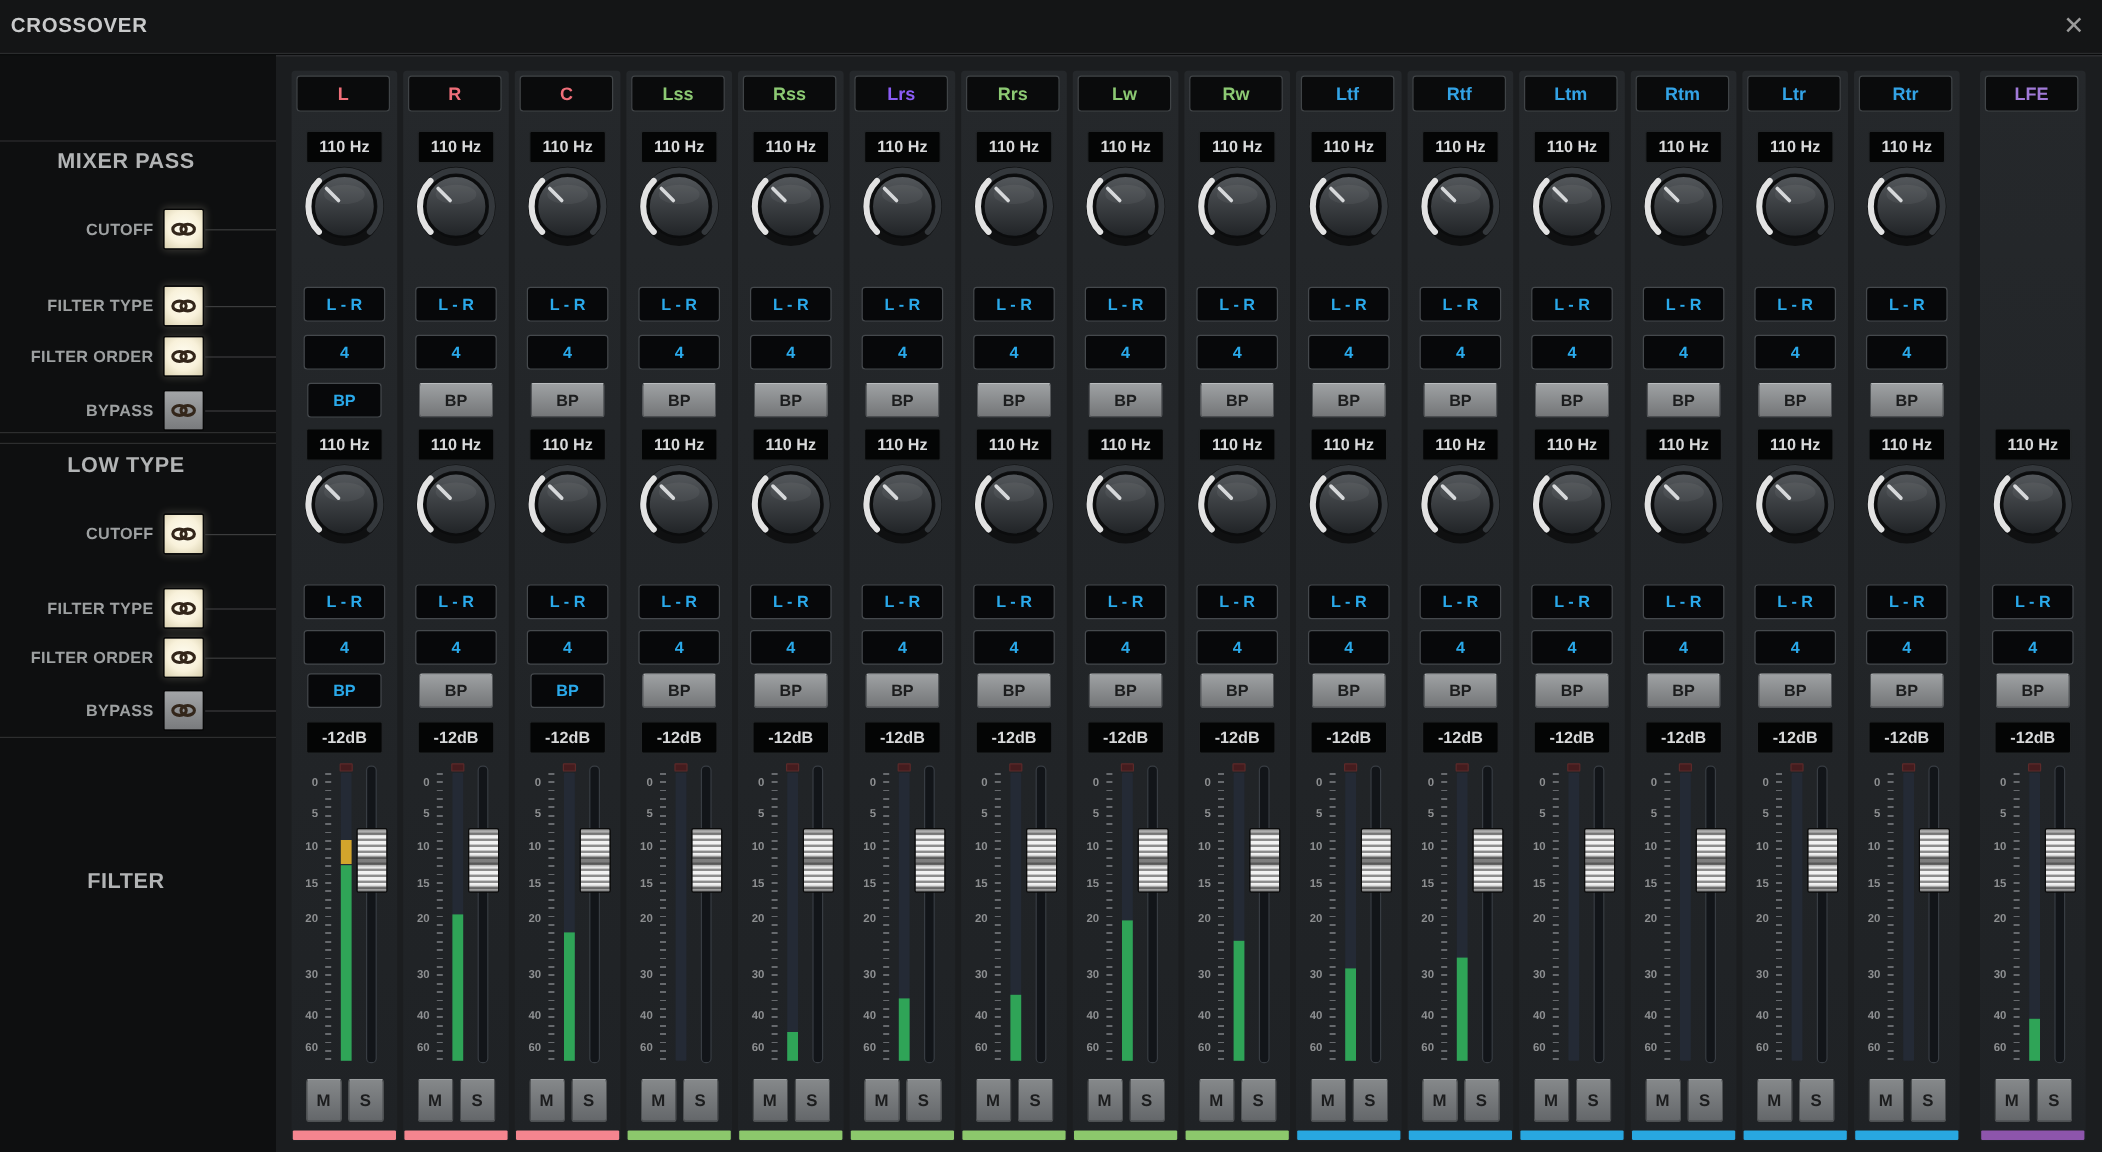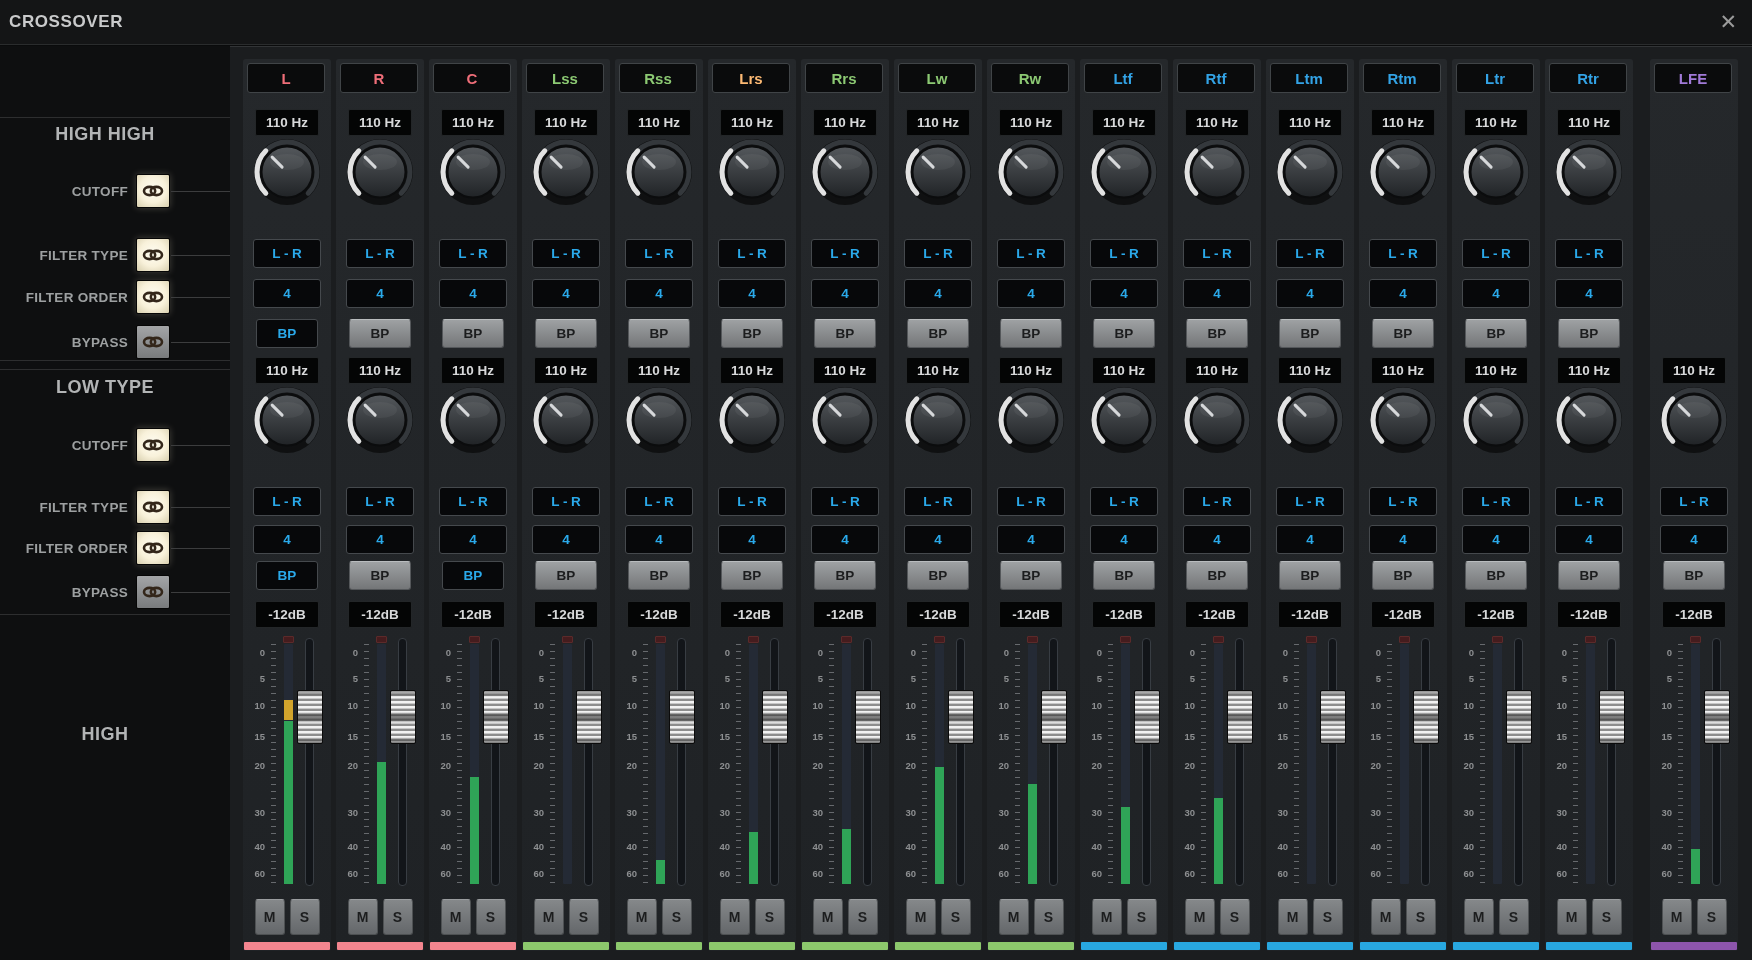--- a/index.html
+++ b/index.html
@@ -66,21 +66,21 @@
 <div class="app">
 
   <div class="titlebar">
     <span class="title">CROSSOVER</span>
     <span class="close">✕</span>
   </div>
 
   <aside class="sidebar">
     <div class="rule" style="top:71px"></div>
 
-    <div class="shead" style="top:78px">HIGH HIGH</div>
+    <div class="shead" style="top:78px">MIXER PASS</div>
 
     <div class="srow" style="top:128px">
       <span class="lbl">CUTOFF</span>
       <span class="linkbtn on">
         <svg width="22" height="16" viewBox="0 0 22 16">
             <ellipse cx="7.6" cy="8" rx="5.6" ry="4.1" fill="none" stroke="#33261a" stroke-width="2.6"></ellipse>
             <ellipse cx="14.4" cy="8" rx="5.6" ry="4.1" fill="none" stroke="#33261a" stroke-width="2.6"></ellipse>
           </svg>
       </span>
       <span class="linkline"></span>
@@ -157,21 +157,21 @@
         <svg width="22" height="16" viewBox="0 0 22 16">
             <ellipse cx="7.6" cy="8" rx="5.6" ry="4.1" fill="none" stroke="#33261a" stroke-width="2.6"></ellipse>
             <ellipse cx="14.4" cy="8" rx="5.6" ry="4.1" fill="none" stroke="#33261a" stroke-width="2.6"></ellipse>
           </svg>
       </span>
       <span class="linkline"></span>
     </div>
 
     <div class="rule" style="top:568px"></div>
 
-    <div class="shead" style="top:678px">HIGH</div>
+    <div class="shead" style="top:678px">FILTER</div>
 
   </aside>
 
   <main class="panel">
     <div class="strips" id="strips">
         <div class="strip">
     <div class="r-header" style="color: rgb(239, 110, 121);">L</div>
 
     <div class="vbox freqbox hp-freq hp-only">110 Hz</div>
     <div class="r-knob hp-knob hp-only">
@@ -468,21 +468,21 @@
       <div class="fcap" style="top: 54.4px;"></div>
     </div>
 
     <div class="ms">
       <div class="msbtn">M</div>
       <div class="msbtn">S</div>
     </div>
     <div class="cbar" style="background: rgb(140, 200, 108);"></div>
   </div>
         <div class="strip">
-    <div class="r-header" style="color: #fdba74;">Lrs</div>
+    <div class="r-header" style="color: #8b5cf6;">Lrs</div>
 
     <div class="vbox freqbox hp-freq hp-only">110 Hz</div>
     <div class="r-knob hp-knob hp-only">
       <svg width="74" height="74" viewBox="0 0 74 74">
         <circle cx="37" cy="37" r="33" fill="#0f1011"></circle>
         <path d="M 15.79 58.21 A 30 30 0 1 1 58.21 58.21" fill="none" stroke="#34383c" stroke-width="5" stroke-linecap="round"></path>
         <path d="M 15.79 58.21 A 30 30 0 0 1 15.79 15.79" fill="none" stroke="#e2e2e2" stroke-width="5" stroke-linecap="round"></path>
         <circle cx="37" cy="37" r="25.5" fill="url(#kg)" stroke="#0b0c0d" stroke-width="2"></circle>
         <ellipse cx="37" cy="27" rx="17" ry="8" fill="rgba(255,255,255,0.05)"></ellipse>
         <line x1="32.1" y1="32.1" x2="22.1" y2="22.1" stroke="#d6d8da" stroke-width="3" stroke-linecap="round"></line>

